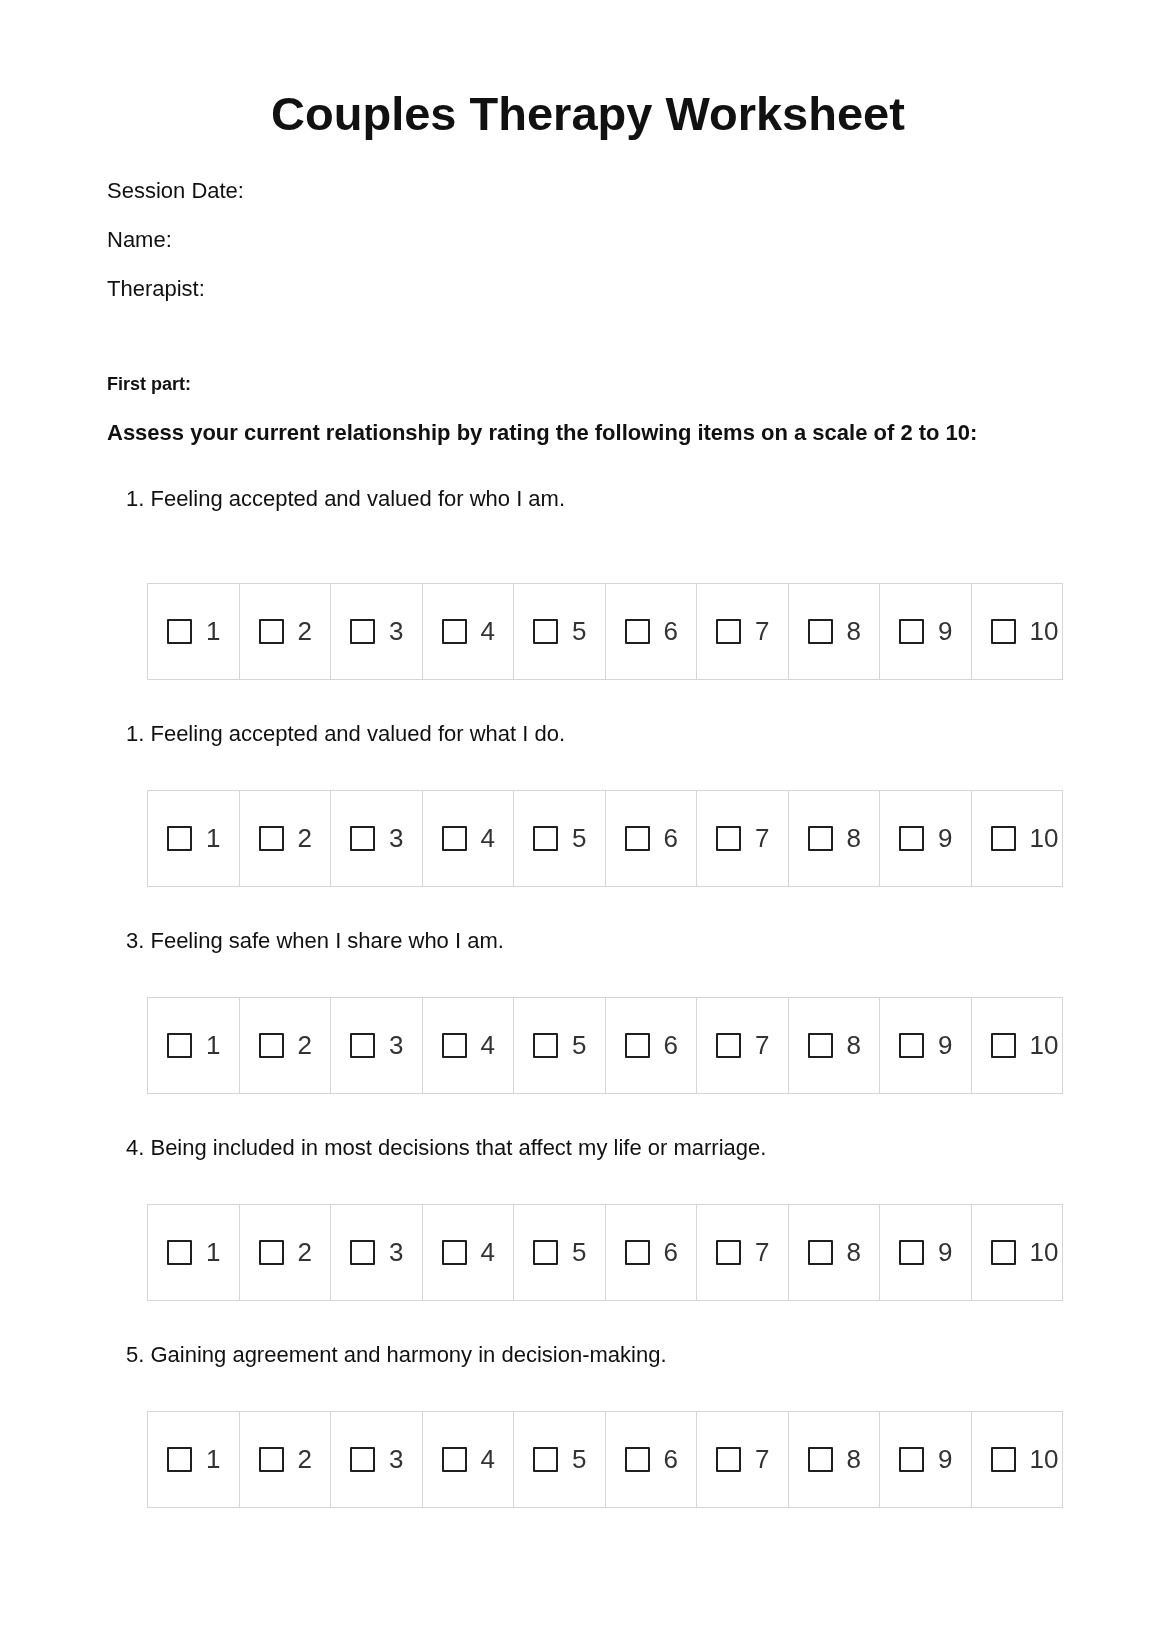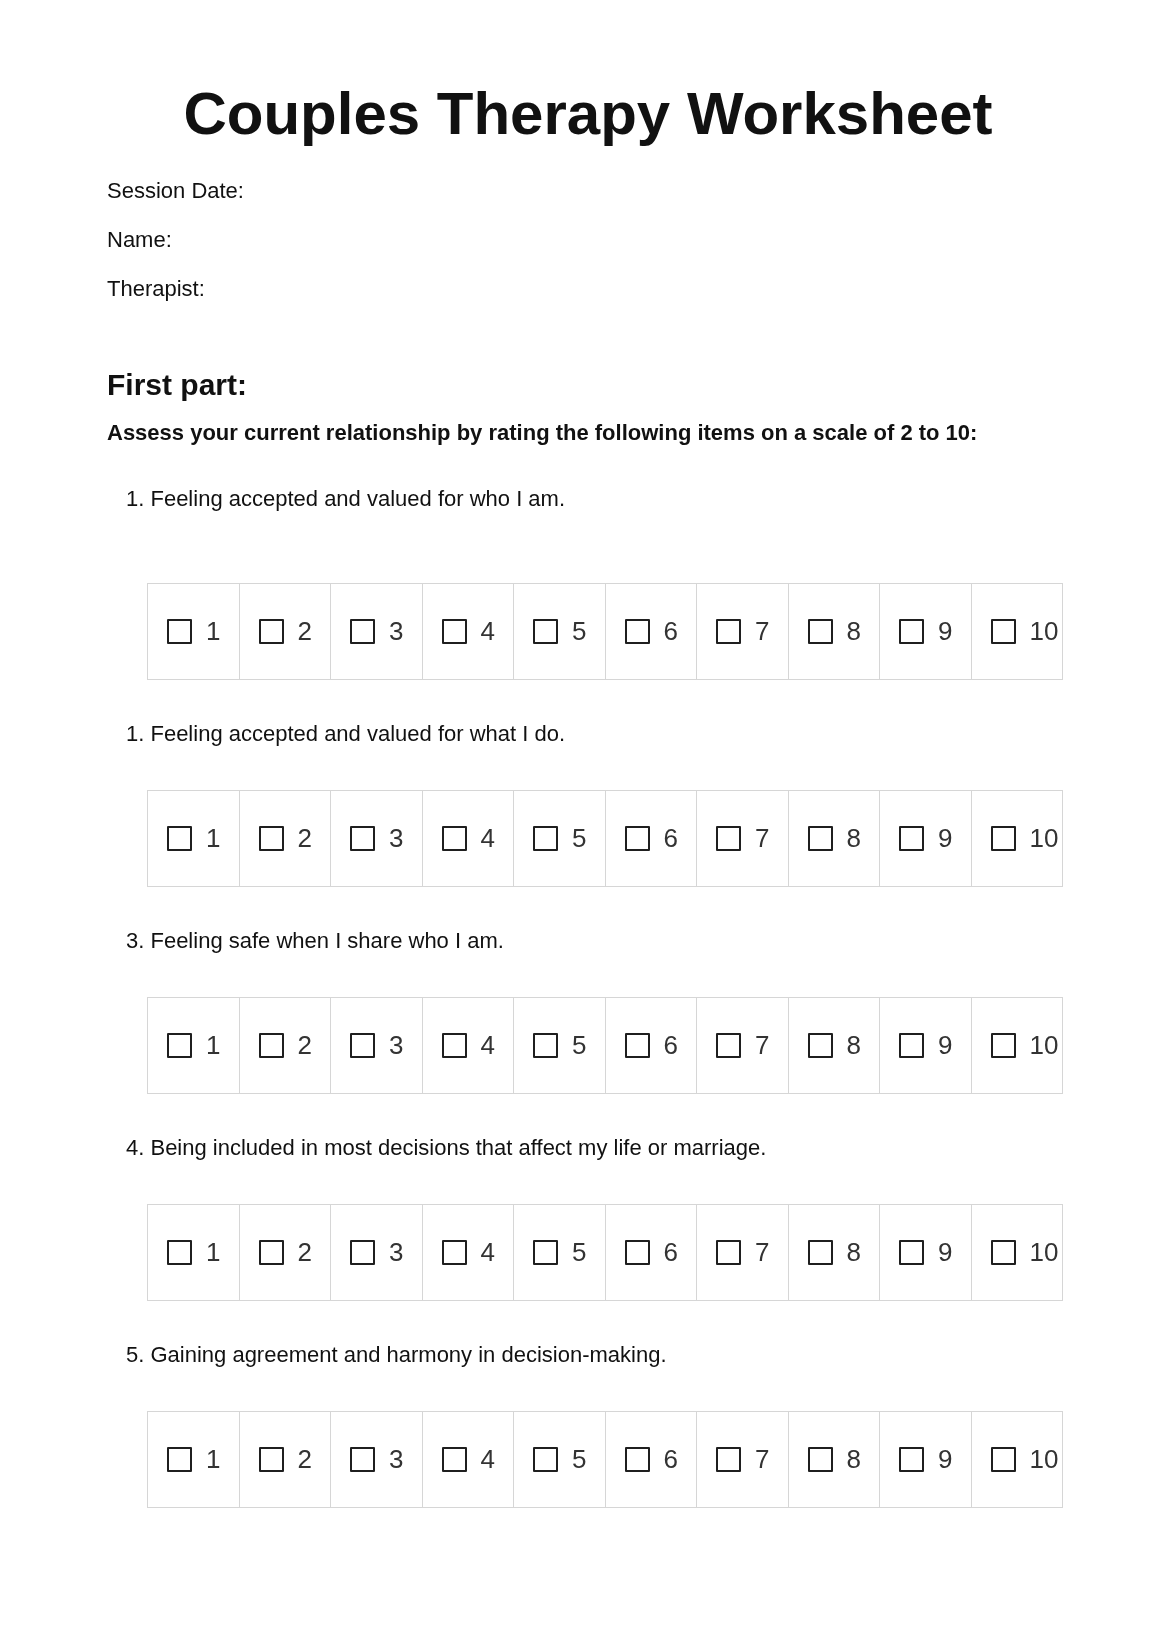--- a/index.html
+++ b/index.html
@@ -7,36 +7,36 @@
     position:relative;
     width:1176px;height:1630px;
     background:#ffffff;
     color:#111111;
     font-family:"Liberation Sans","DejaVu Sans",sans-serif;
     overflow:hidden;
   }
   .title{
     margin:0;
     padding-top:88px;
-    font-size:60px;
+    font-size:47px;
     line-height:52px;
     font-weight:bold;
     text-align:center;
     color:#111111;
   }
   .fields{margin:38px 0 0 107px;}
   .field{
     font-size:22px;
     line-height:25px;
     margin-bottom:24px;
     color:#111111;
   }
   .part-heading{
     margin:71px 0 0 107px;
-    font-size:30px;
+    font-size:18px;
     line-height:25px;
     font-weight:bold;
   }
   .instructions{
     margin:23px 0 0 107px;
     font-size:22px;
     line-height:25px;
     font-weight:bold;
   }
   .question{

